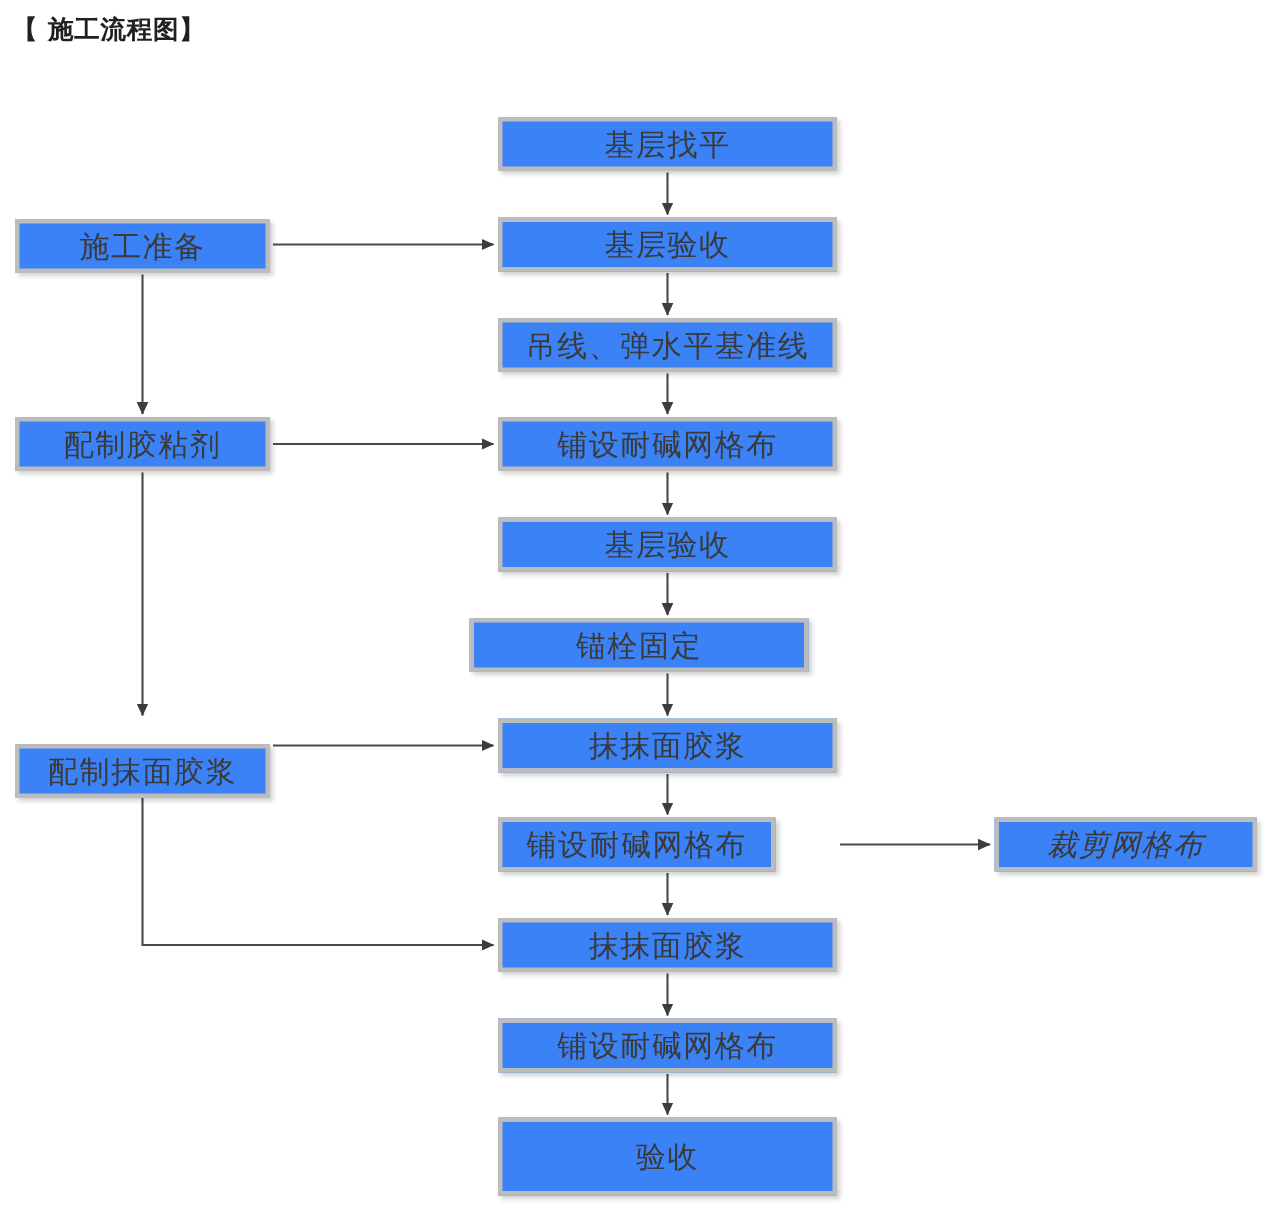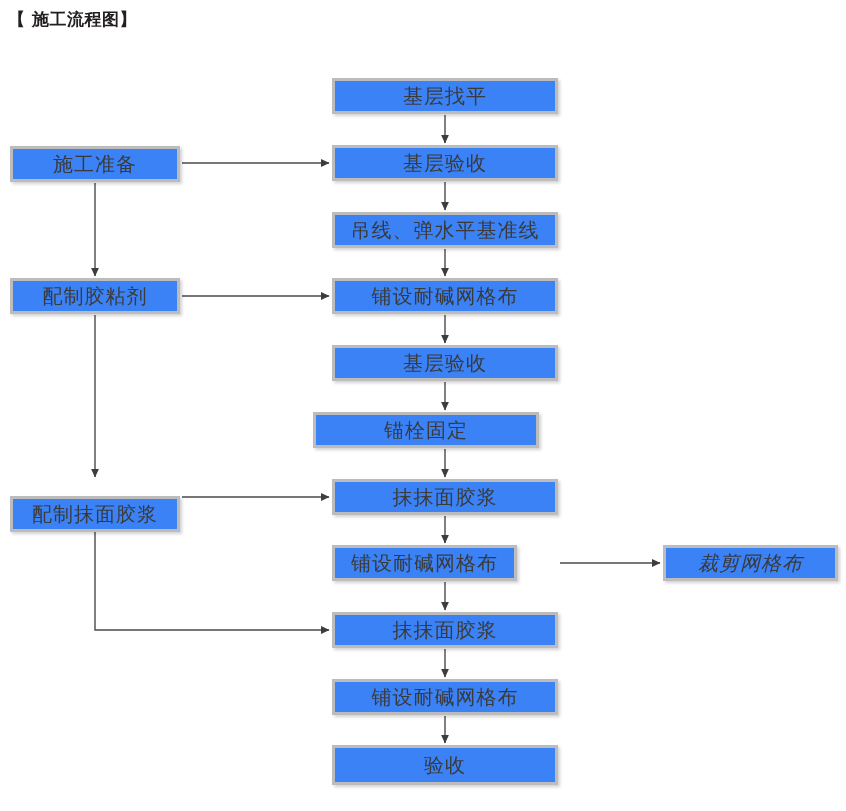--- a/index.html
+++ b/index.html
@@ -121,21 +121,21 @@
       </div>
       <div class="node" style="left: 332px; top: 545px; width: 185px; height: 36px;">
         <span class="node-label">铺设耐碱网格布</span>
       </div>
       <div class="node" style="left: 332px; top: 612px; width: 226px; height: 36px;">
         <span class="node-label">抹抹面胶浆</span>
       </div>
       <div class="node" style="left: 332px; top: 679px; width: 226px; height: 36px;">
         <span class="node-label">铺设耐碱网格布</span>
       </div>
-      <div class="node" style="left: 332px; top: 745px; width: 226px; height: 40px;">
+      <div class="node" style="left: 332px; top: 745px; width: 226px; height: 52px;">
         <span class="node-label">验收</span>
       </div>
       <div class="node" style="left: 663px; top: 545px; width: 175px; height: 36px; font-style: italic;">
         <span class="node-label">裁剪网格布</span>
       </div>
     </div>
 
 </div>
 
 </body></html>

